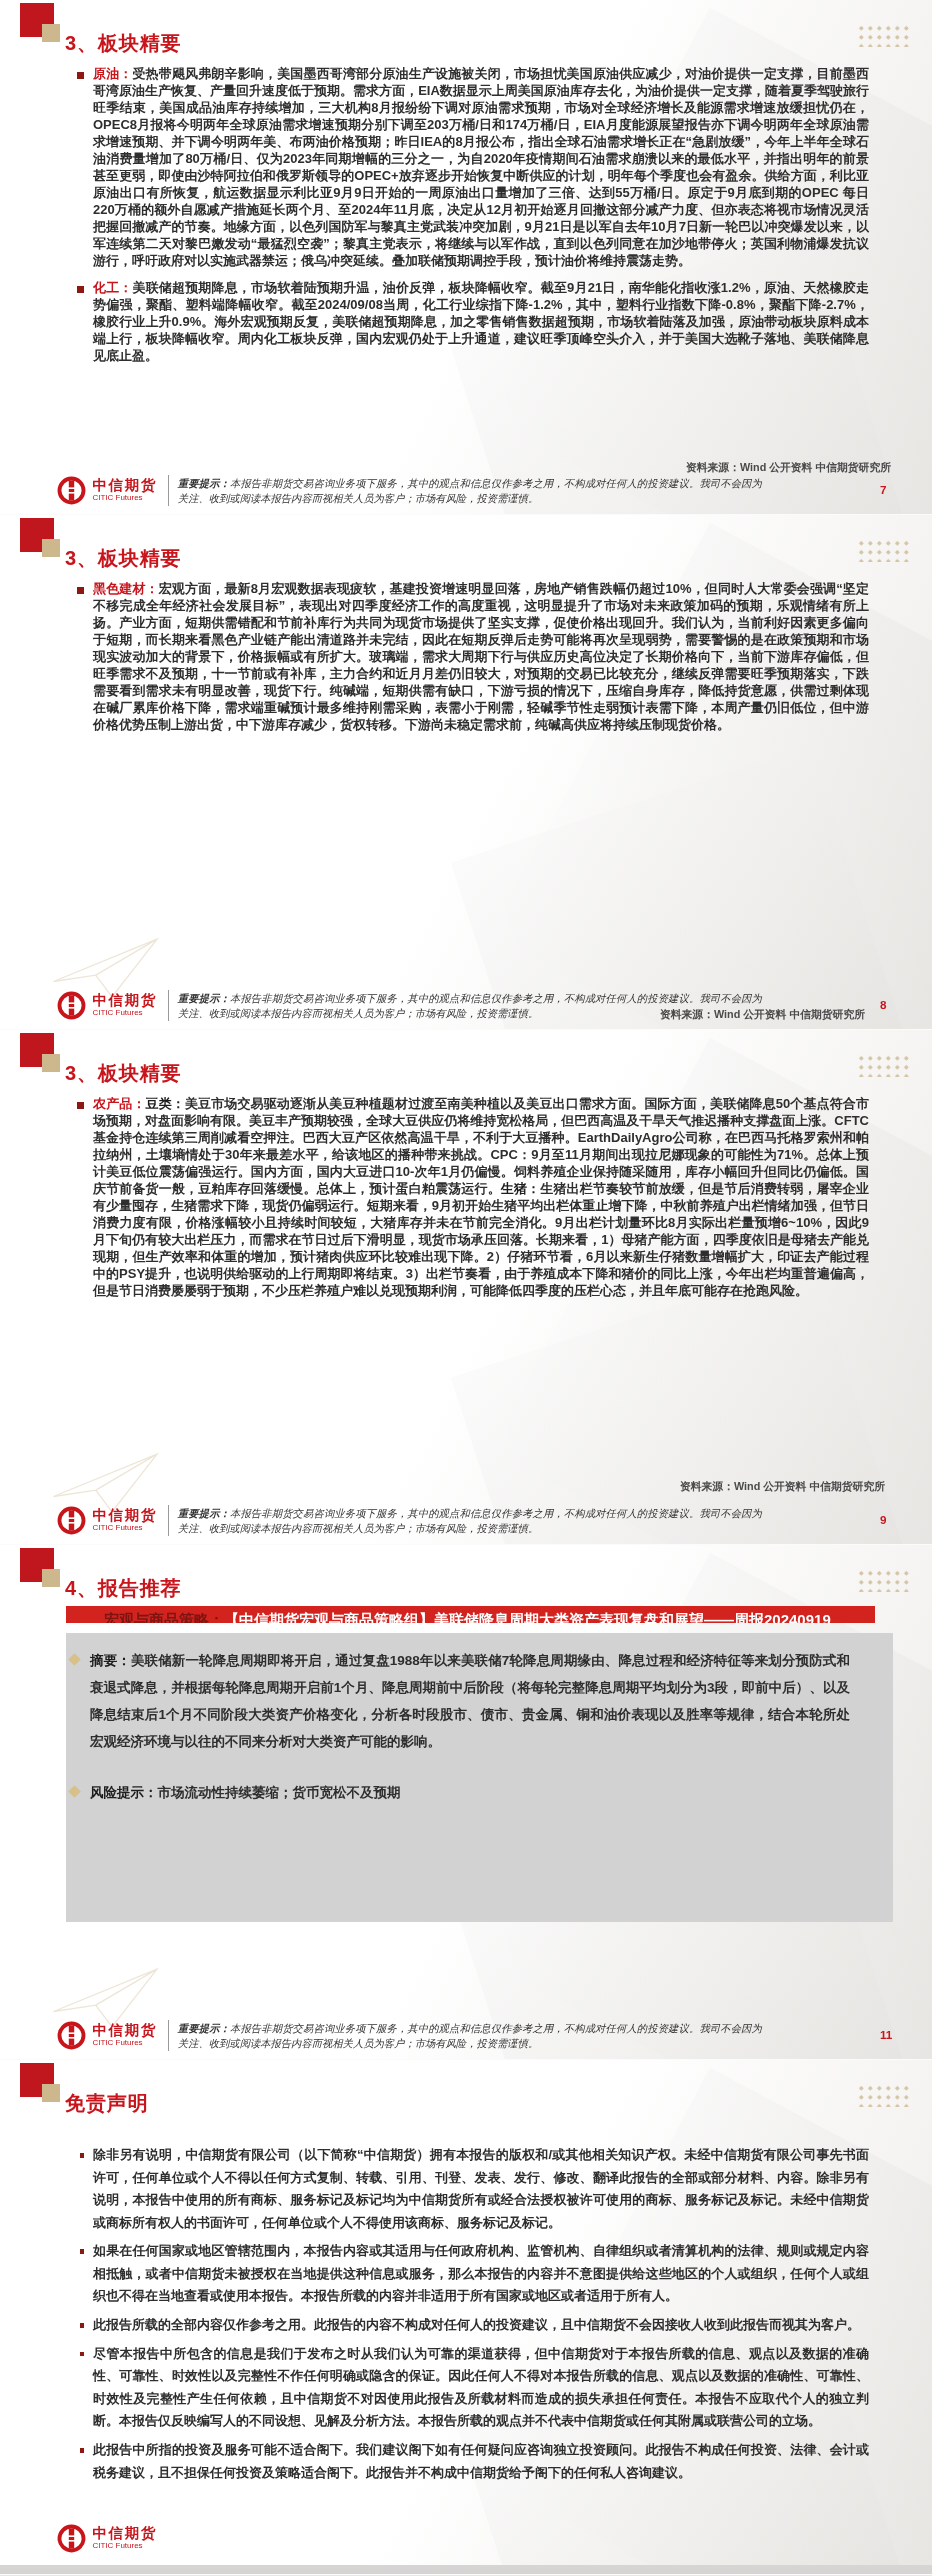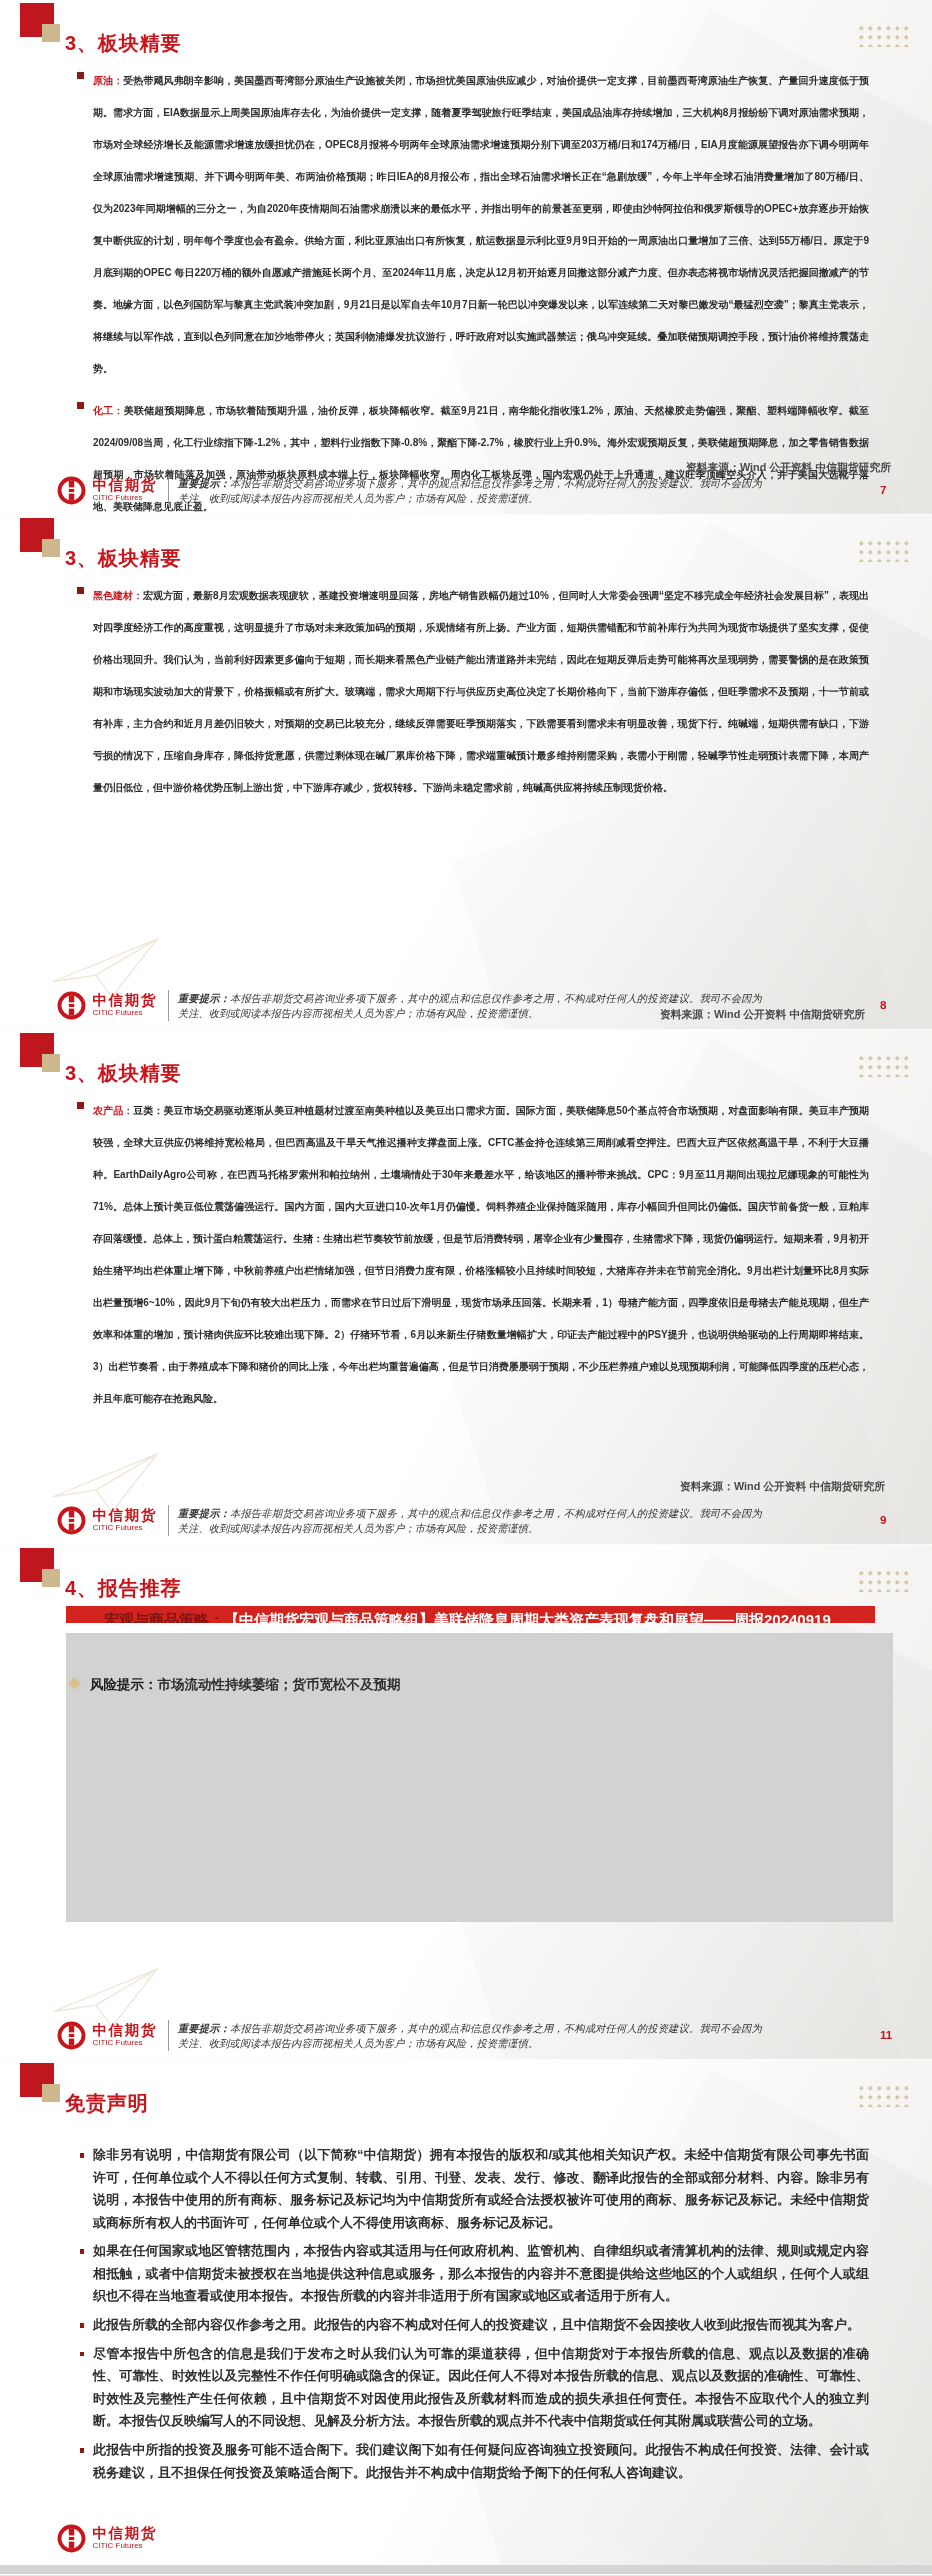--- a/index.html
+++ b/index.html
@@ -18,21 +18,21 @@
   .plane { position:absolute; left:49px; bottom:25px; opacity:0.35; pointer-events:none; }
   .deco-red { position:absolute; left:20px; top:2.7px; width:34px; height:34px; background:#c0161d; }
   .deco-tan { position:absolute; left:42px; top:24px; width:18px; height:18px; background:#cdb88e; }
   .dots { position:absolute; left:855px; top:21.6px; width:54px; height:25px;
           background-image:radial-gradient(circle, #d3c5a6 1.9px, rgba(0,0,0,0) 2.2px);
           background-size:9px 9px; background-position:1.8px 1.8px; }
   .title { position:absolute; left:65px; top:21.6px; font-size:20px; font-weight:bold; color:#c8151c;
            letter-spacing:0.9px;margin-top:8px; }
   .content { position:absolute; left:0; top:65px; right:0; }
   .sec { position:relative; margin:0 63px 10px 93px; text-align:justify;
-         font-size:10px; line-height:32px; font-weight:600; color:#2e2e2e; }
+         font-size:13px; line-height:17px; font-weight:600; color:#2e2e2e; }
   .sq-bullet { position:absolute; left:-16px; top:7.2px; width:7.2px; height:7.2px; background:#8d1812; }
   .lbl-red { color:#c8151c; font-weight:700; }
   .lbl-bold { color:#1d1d1d; font-weight:700; }
   .source { position:absolute; font-size:10.8px; font-weight:600; color:#4a4a4a; }
   .pagenum { position:absolute; left:880px; top:483px; font-size:11.7px; font-weight:bold; color:#c8151c; }
   .footer { position:absolute; left:56px; top:475px; display:flex; align-items:center; }
   .brandtext { margin-left:5.4px; }
   .brand-cn { font-family:"Liberation Serif", serif; font-size:14.4px; font-weight:bold; color:#c8151c;
               letter-spacing:1.8px; line-height:15.3px; }
   .brand-en { font-size:8px; color:#c8151c; line-height:10px; }
@@ -174,20 +174,24 @@
       <path d="M5 55 L120 8 L70 72 L52 48 Z M52 48 L120 8" fill="none" stroke="#cdb88e" stroke-width="1.5"></path>
     </svg>
   <div class="deco-red"></div>
   <div class="deco-tan"></div>
   <div class="dots"></div>
   <div class="title">4、报告推荐</div>
   <div class="banner">
     <span class="blabel">宏观与商品策略：</span><span class="btitle">【中信期货宏观与商品策略组】美联储降息周期大类资产表现复盘和展望——周报20240919</span>
   </div>
   <div class="graybox">
+    <div class="gb-row">
+      <span class="diamond"></span>
+      <span class="lbl-bold">摘要：</span><span>美联储新一轮降息周期即将开启，通过复盘1988年以来美联储7轮降息周期缘由、降息过程和经济特征等来划分预防式和衰退式降息，并根据每轮降息周期开启前1个月、降息周期前中后阶段（将每轮完整降息周期平均划分为3段，即前中后）、以及降息结束后1个月不同阶段大类资产价格变化，分析各时段股市、债市、贵金属、铜和油价表现以及胜率等规律，结合本轮所处宏观经济环境与以往的不同来分析对大类资产可能的影响。</span>
+    </div>
     <div class="gb-row gb-risk">
       <span class="diamond"></span>
       <span class="lbl-bold">风险提示：</span><span>市场流动性持续萎缩；货币宽松不及预期</span>
     </div>
   </div>
   <div class="footer">
     <svg width="31" height="31" viewBox="0 0 40 40">
         <circle cx="20" cy="20" r="15.5" fill="none" stroke="#c8151c" stroke-width="5"></circle>
         <rect x="16.5" y="7" width="7" height="26" fill="#c8151c"></rect>
         <rect x="13" y="16" width="14" height="2" fill="#ffffff"></rect>

